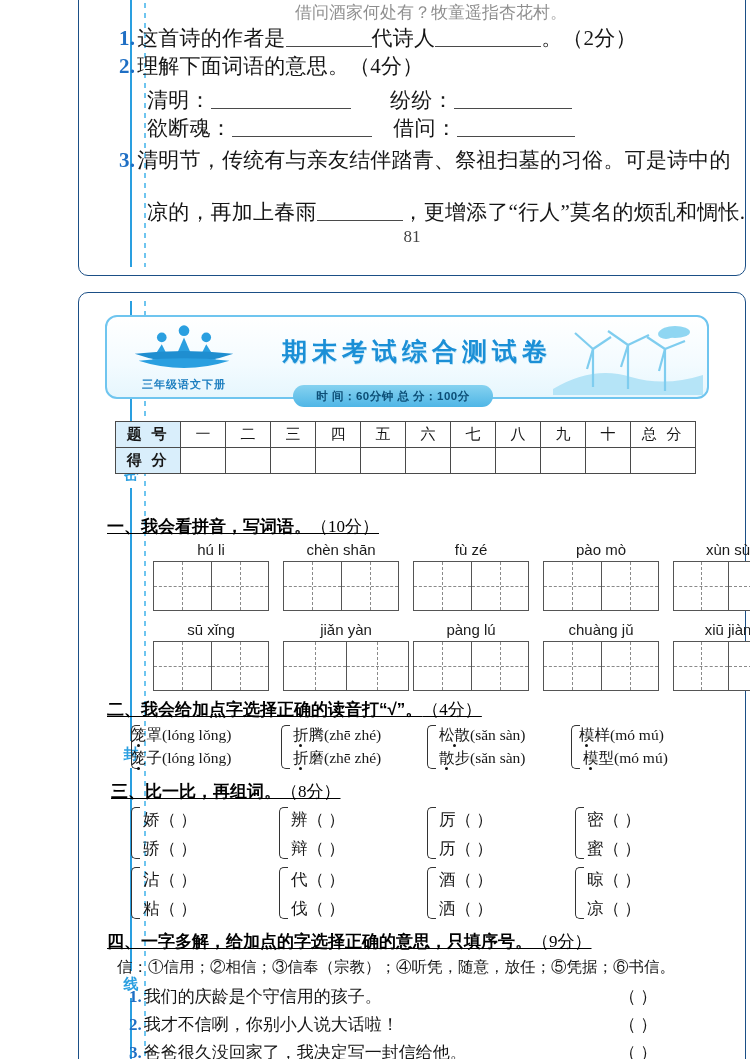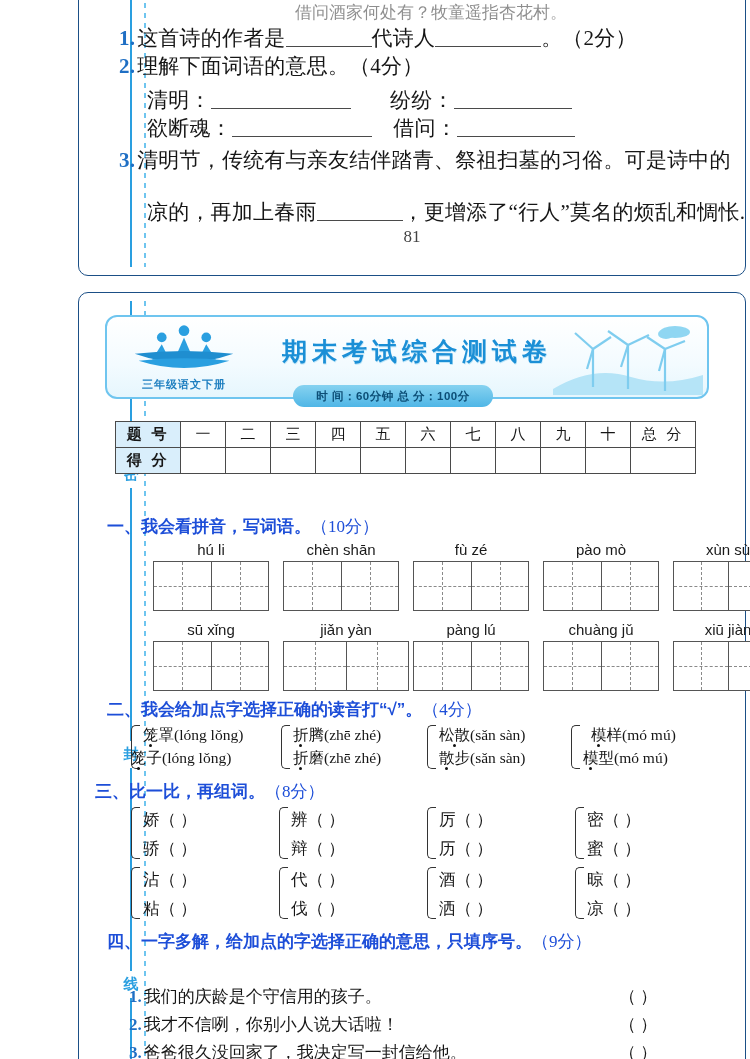--- a/index.html
+++ b/index.html
@@ -39,23 +39,24 @@
     font-family:"Liberation Sans","DejaVu Sans",sans-serif;
     font-weight:bold;font-size:15px;color:#2a9fe0;
     text-align:center;background:#fff;padding:4px 0;
   }
 
   
   .qline{font-size:21px;line-height:26px;letter-spacing:0.2px;white-space:nowrap;}
   .qnum{color:#1f6fc4;font-weight:bold;font-family:"Liberation Serif",serif;margin-right:2px;}
   .blank{display:inline-block;border-bottom:1.1px solid #4a4a4a;vertical-align:-2px;}
   .sec-title{
-    color:#1d4ed8;font-weight:bold;font-size:17px;
+    color:#000000;font-weight:bold;font-size:17px;
     font-family:"Liberation Sans","DejaVu Sans",sans-serif;
     white-space:nowrap;
+    text-decoration:underline;
   }
   .pts{font-family:"Liberation Serif",serif;font-weight:normal;}
 
   
   #poem-tail{position:absolute;left:200px;top:36px;font-size:17px;color:#333;opacity:.55;white-space:nowrap;margin-left:16px;}
   #t-q1{position:absolute;left:40px;top:60px;}
   #t-q2{position:absolute;left:40px;top:88px;}
   #t-w1{position:absolute;left:68px;top:122px;}
   #t-w2{position:absolute;left:68px;top:150px;}
   #t-q3a{position:absolute;left:40px;top:182px;}
@@ -343,43 +344,43 @@
         </div>
     </div>
   </div>
 
   <div class="sec-title" style="position:absolute;left:28px;top:405px">
     <span>二、我会给加点字选择正确的读音打“√”。</span><span class="pts">（4分）</span>
   </div>
 
   <div class="choice-col" style="left:52px;top:430px">
     <div class="brace"></div>
-    <div style="padding-left:12px"><span class="dotted">笼</span><span>罩(lóng lǒng)</span></div>
+    <div style="padding-left:0"><span class="dotted">笼</span><span>罩(lóng lǒng)</span></div>
     <div style="padding-left:0"><span class="dotted">笼</span><span>子(lóng lǒng)</span></div>
   </div>
 
   <div class="choice-col" style="left:202px;top:430px">
     <div class="brace"></div>
     <div style="padding-left:12px"><span class="dotted">折</span><span>腾(zhē zhé)</span></div>
     <div style="padding-left:12px"><span class="dotted">折</span><span>磨(zhē zhé)</span></div>
   </div>
 
   <div class="choice-col" style="left:348px;top:430px">
     <div class="brace"></div>
     <div style="padding-left:12px"><span class="dotted">松散</span><span>(sǎn sàn)</span></div>
     <div style="padding-left:12px"><span class="dotted">散</span><span>步(sǎn sàn)</span></div>
   </div>
 
   <div class="choice-col" style="left:492px;top:430px">
     <div class="brace"></div>
-    <div style="padding-left:20px"><span class="dotted">模</span><span>样(mó mú)</span></div>
+    <div style="padding-left:8px"><span class="dotted">模</span><span>样(mó mú)</span></div>
     <div style="padding-left:12px"><span class="dotted">模</span><span>型(mó mú)</span></div>
   </div>
 
-  <div class="sec-title" style="position:absolute;left:16px;top:487px">
+  <div class="sec-title" style="position:absolute;left:32px;top:487px">
     <span>三、比一比，再组词。</span><span class="pts">（8分）</span>
   </div>
 
   <div class="pairgrp" style="left:52px;top:512px">
     <div class="brace"></div>
     <div style="padding-left:12px">娇（        ）</div>
     <div style="padding-left:12px">骄（        ）</div>
   </div>
   <div class="pairgrp" style="left:200px;top:512px">
     <div class="brace"></div>
@@ -415,20 +416,21 @@
   <div class="pairgrp" style="left:496px;top:572px">
     <div class="brace"></div>
     <div style="padding-left:12px">晾（        ）</div>
     <div style="padding-left:12px">凉（        ）</div>
   </div>
 
   <div class="sec-title" style="position:absolute;left:28px;top:637px">
     <span>四、一字多解，给加点的字选择正确的意思，只填序号。</span><span class="pts">（9分）</span>
   </div>
 
+  <div id="sec4-def" style="top:664px">信：①信用；②相信；③信奉（宗教）；④听凭，随意，放任；⑤凭据；⑥书信。</div>
 
   <div class="s4line" style="top:692px">
     <span class="qnum">1.</span><span>我们的庆龄是个守信用的孩子。</span>
   </div>
   <div class="s4paren" style="top:692px">（    ）</div>
 
   <div class="s4line" style="top:720px">
     <span class="qnum">2.</span><span>我才不信咧，你别小人说大话啦！</span>
   </div>
   <div class="s4paren" style="top:720px">（    ）</div>

